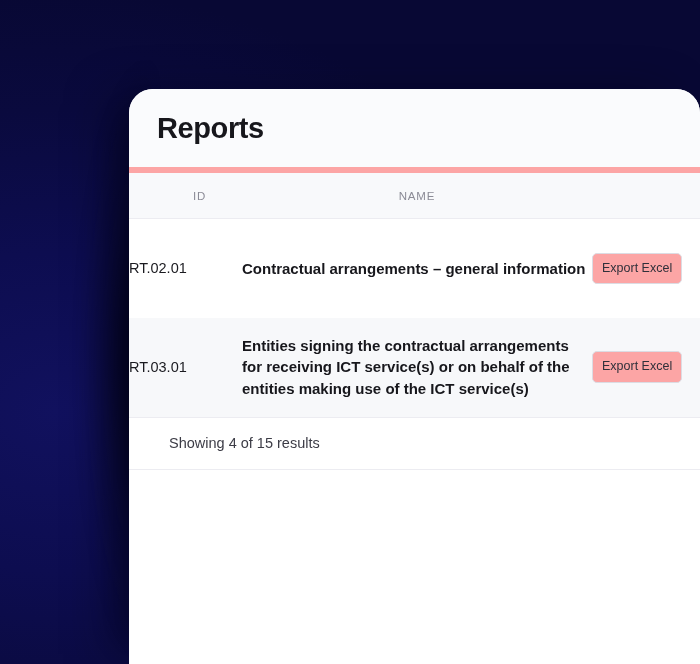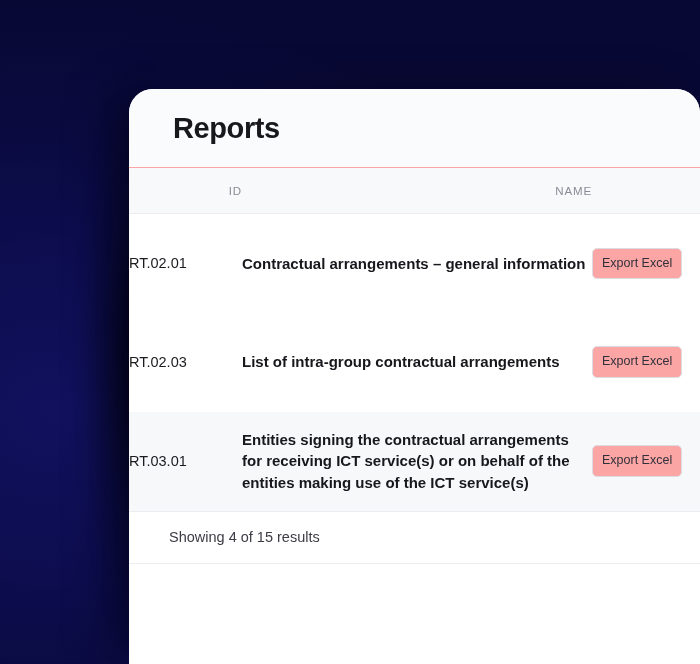--- a/index.html
+++ b/index.html
@@ -48,47 +48,47 @@
     overflow: hidden;
     box-shadow: -26px 0 46px -10px rgba(2,2,20,0.55);
   }
 
   
   #title-bar {
     height: 78px;
     background: #fafbfd;
     display: flex;
     align-items: center;
-    padding-left: 44px;
+    padding-left: 28px;
     box-sizing: border-box;
   }
   #page-title {
     font-size: 29px;
     font-weight: 700;
     color: #17171c;
     letter-spacing: -0.4px;
     line-height: 1;
   }
 
   
   #reports-table {
     width: 100%;
     border-collapse: collapse;
     table-layout: fixed;
   }
   #reports-table thead th {
     background: #f8f9fb;
-    border-top: 1px solid #fca5a5;
+    border-top: 6px solid #fca5a5;
     border-bottom: 1px solid #ececf1;
     height: 45px;
     font-size: 11.5px;
     font-weight: 400;
     color: #8b8b96;
     letter-spacing: 0.85px;
-    text-align: right;
+    text-align: center;
     padding: 0;
     vertical-align: middle;
   }
   .col-id    { width: 85px; padding-left: 28px !important; box-sizing: content-box; }
   .col-name  { width: 350px; }
   .col-act   { width: 108px; }
 
   #reports-table tbody tr.row-alt { background: #f7f8fa; }
   #reports-table tbody tr.row-base { background: #ffffff; }
 
@@ -174,27 +174,20 @@
 
       <tr class="row-base r-short">
         <td class="cell-id">RT.02.01</td>
         <td class="cell-name">Contractual arrangements – general information</td>
         <td class="cell-action">
           <span class="export-btn">Export Excel</span>
         </td>
       </tr>
 
 
-      <tr class="row-base r-short">
-        <td class="cell-id">RT.02.03</td>
-        <td class="cell-name">List of intra-group contractual arrangements</td>
-        <td class="cell-action">
-          <span class="export-btn">Export Excel</span>
-        </td>
-      </tr>
 
       <tr class="row-alt r-tall">
         <td class="cell-id">RT.03.01</td>
         <td class="cell-name">Entities signing the contractual arrangements for receiving ICT service(s) or on behalf of the entities making use of the ICT service(s)</td>
         <td class="cell-action">
           <span class="export-btn">Export Excel</span>
         </td>
       </tr>
 
     </tbody>

